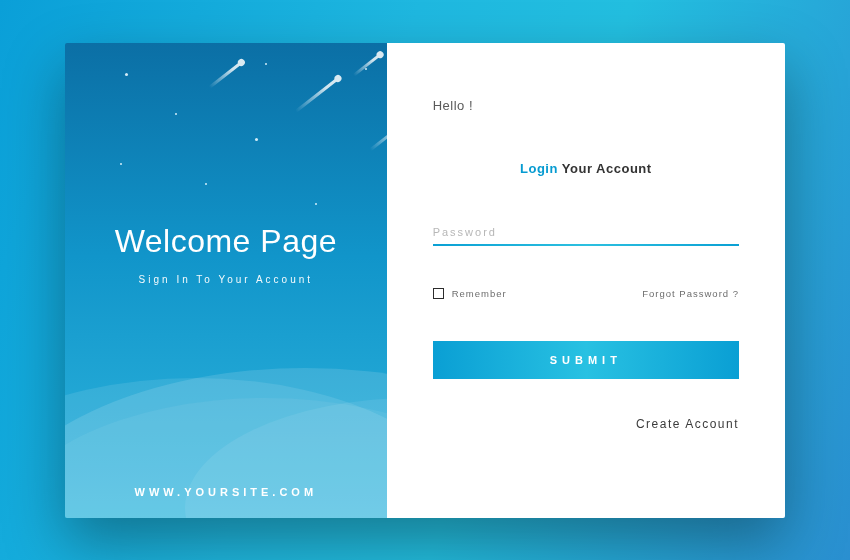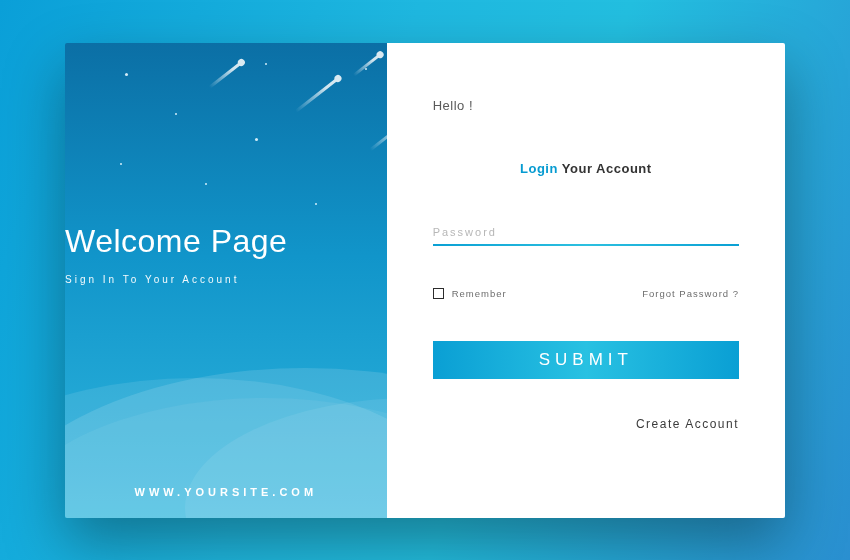--- a/index.html
+++ b/index.html
@@ -52,21 +52,21 @@
 
   .clouds { position:absolute; bottom:0; left:0; right:0; height:260px; }
   .cloud-layer { position:absolute; left:-40px; right:-40px; border-radius:50%; }
   .c1{ bottom:-140px; height:260px; width:520px; left:-60px; background: rgba(255,255,255,0.06);}
   .c2{ bottom:-100px; height:220px; width:460px; left:120px; background: rgba(255,255,255,0.08);}
   .c3{ bottom:-160px; height:300px; width:560px; left:-150px; background: rgba(255,255,255,0.10);}
   .c4{ bottom:-190px; height:340px; width:640px; left:-80px; background: rgba(255,255,255,0.13);}
 
   .welcome {
     position: relative; z-index: 2;
-    padding-top: 180px; text-align: left;
+    padding-top: 180px; text-align: center;
   }
   .welcome-title {
     font-size: 32px; font-weight: 300; letter-spacing: .5px;
   }
   .welcome-sub {
     margin-top: 14px;
     font-size: 10px; letter-spacing: 3px; font-weight: 300;
     text-transform: none;
     opacity:.95;
   }
@@ -116,22 +116,22 @@
     width:11px; height:11px; border:1.5px solid #2c2c2c; display:inline-block;
   }
   .forgot{ cursor:pointer; }
 
   .submit{
     margin-top: 22px;
     height: 38px;
     border: none;
     background: linear-gradient(90deg,#0a9fd4 0%, #28c1e2 50%, #0a9fd4 100%);
     color:#fff;
-    font-size: 17px;
-    font-weight: 400;
+    font-size: 11px;
+    font-weight: 700;
     letter-spacing: 5px;
     cursor:pointer;
   }
   .create{
     margin-top: 18px;
     text-align:right;
     font-size: 12px;
     letter-spacing: 1.5px;
     color:#3b3b3b;
     cursor:pointer;

